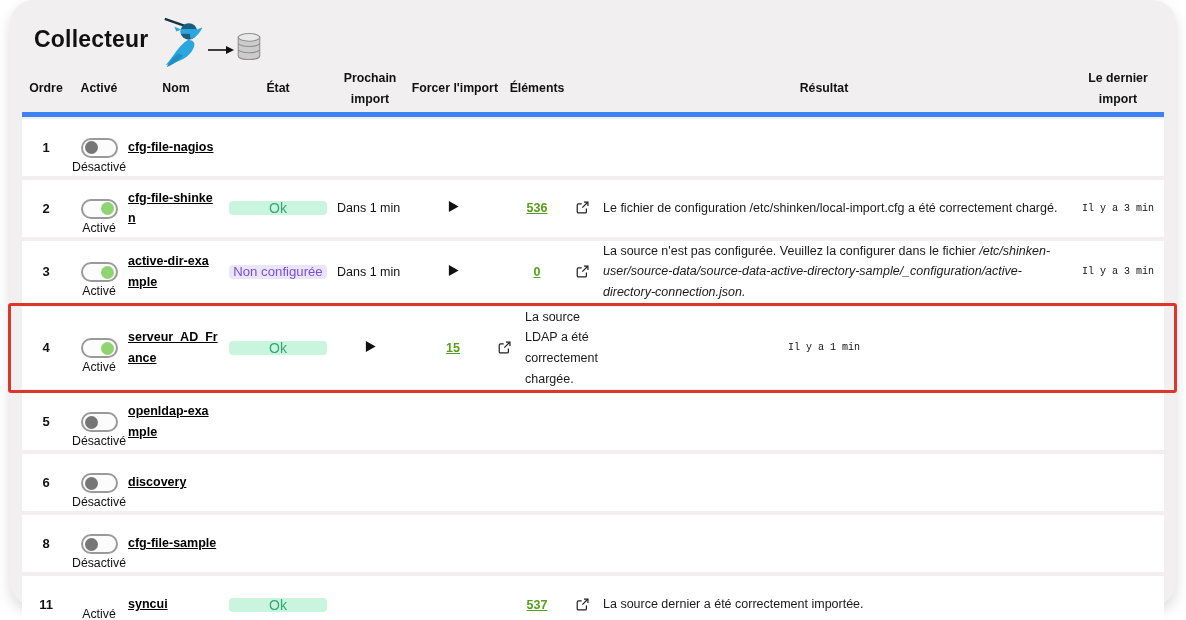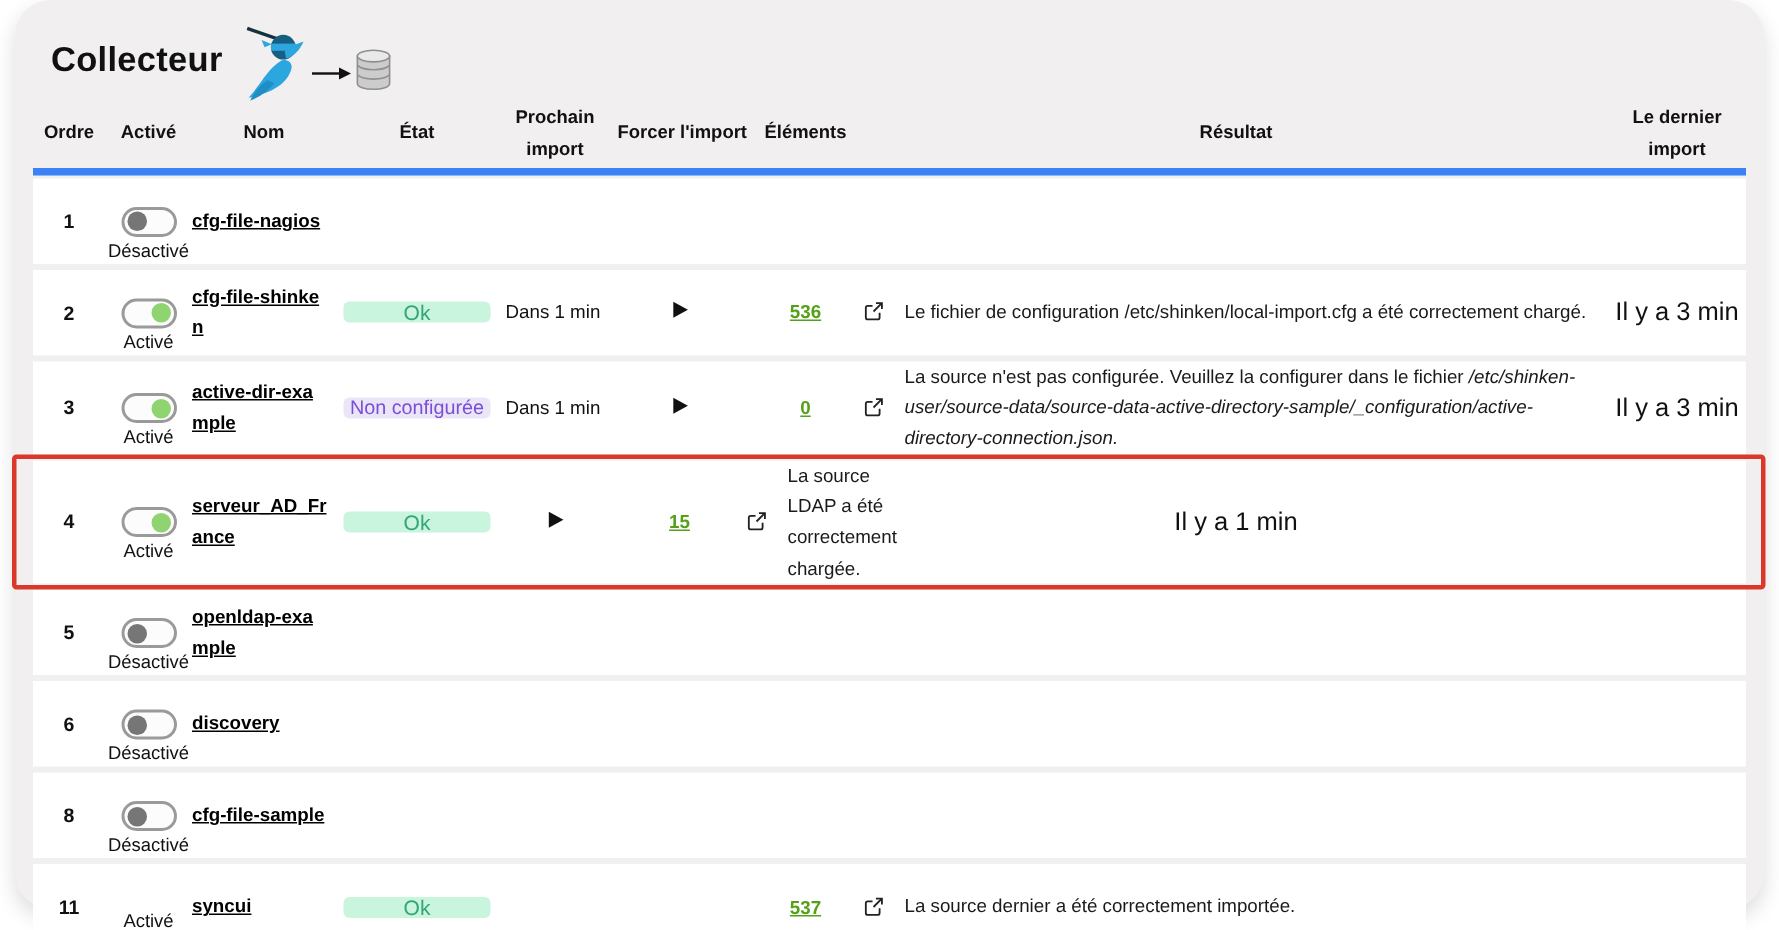--- a/index.html
+++ b/index.html
@@ -62,21 +62,21 @@
   
   .play-btn { background:none; border:none; padding:2px 4px; cursor:pointer; display:flex; align-items:center; }
   
   .elems-link { font-size:12.5px; font-weight:700; color:#54a018; text-decoration:underline; cursor:pointer; }
   
   .col-resultat { justify-content:flex-start; gap:14px; padding-right:10px; }
   .ext-ico { display:flex; align-items:flex-start; cursor:pointer; margin-top:-1px; }
   .result-text { font-size:12.5px; line-height:1.65; margin:0; color:#1a1a1a; }
   .result-text em { font-style:italic; }
   
-  .last-import { font-size:17px; text-align:center; }
+  .last-import { font-size:10px; text-align:center;font-family:Liberation Mono, monospace; }
   
   .frame { position:absolute; left:-14px; right:-13px; top:-4px; bottom:-4px; border:3px solid #db382b; border-radius:3px; pointer-events:none; z-index:5; }
 </style>
 </head>
 <body>
 
 <div class="app-card">
 
   <div class="title-row">
     <h1 class="page-title">Collecteur</h1>

